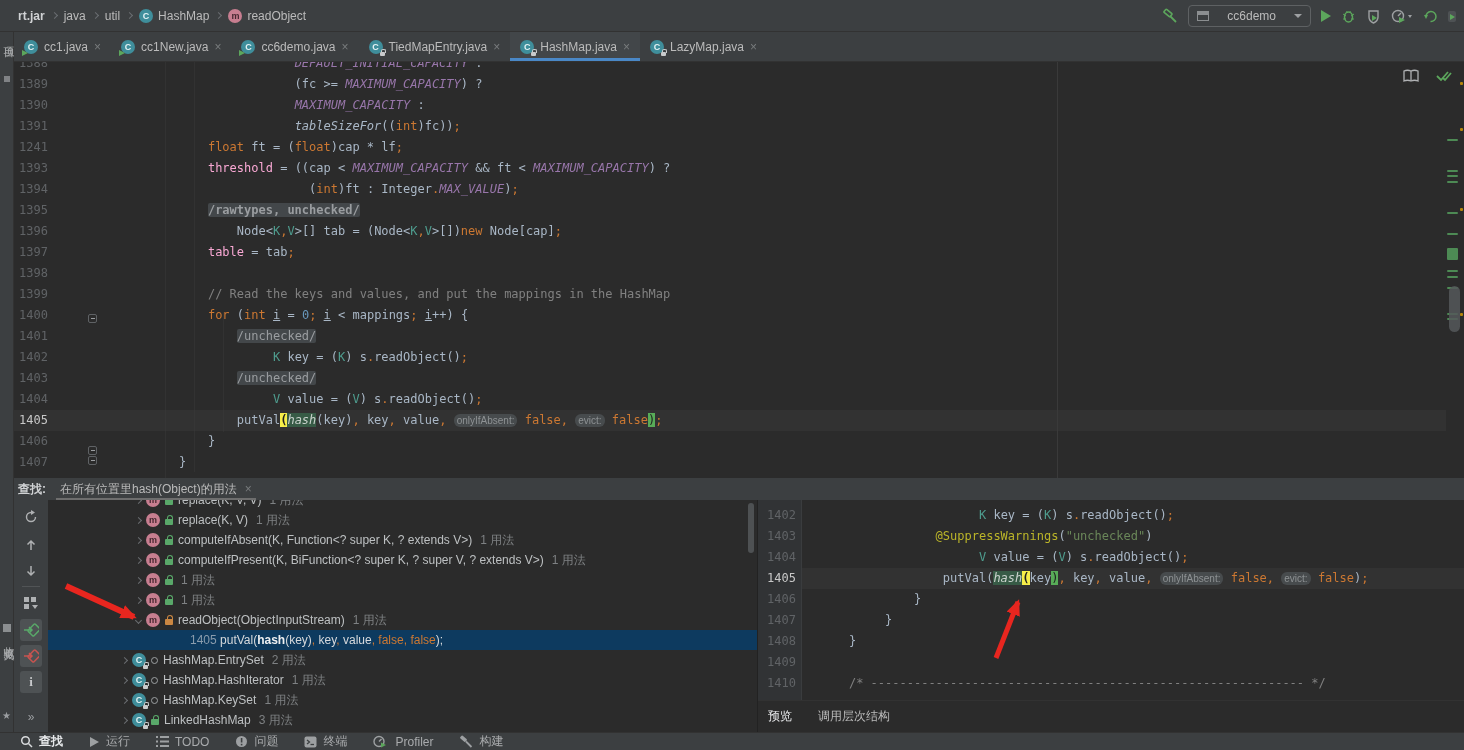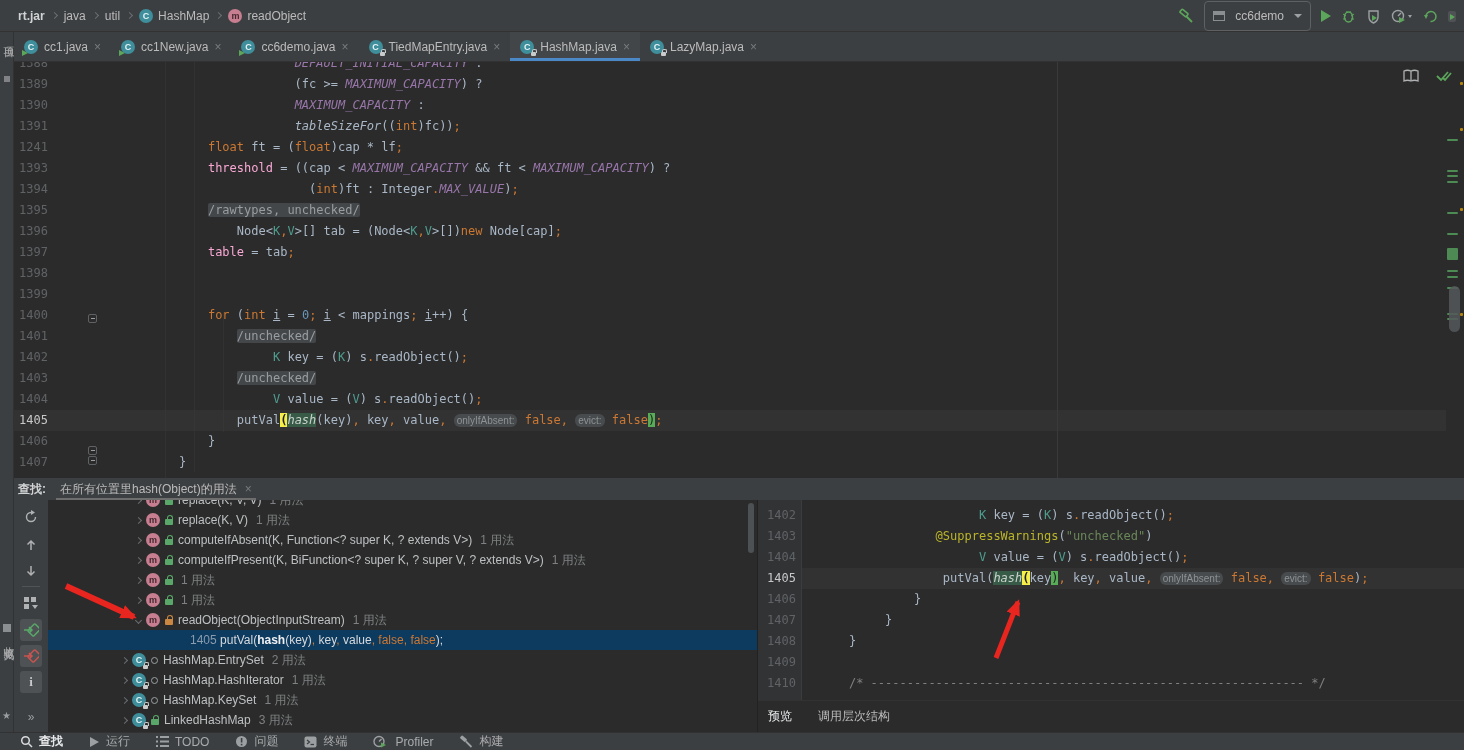--- a/index.html
+++ b/index.html
@@ -9,21 +9,21 @@
   #root{position:relative;width:1464px;height:750px;background:#3C3F41;}
 
   
   #topbar{left:0;top:0;width:1464px;height:32px;background:#3C3F41;border-bottom:1px solid #323232;display:flex;align-items:center;}
   #crumbs{display:flex;align-items:center;padding-left:18px;gap:7px;}
   .crumb{color:#BBBBBB;display:flex;align-items:center;gap:5px;}
   .crumb.strong{color:#D0D2D4;font-weight:bold;}
   .chev{width:5px;height:5px;border-right:1.5px solid #6A6E71;border-bottom:1.5px solid #6A6E71;transform:rotate(-45deg);display:inline-block;}
   .chev.down{transform:rotate(45deg);}
   #runbox{position:absolute;right:8px;top:0;height:32px;display:flex;align-items:center;gap:10px;}
-  .combo{display:flex;align-items:center;gap:10px;border:1px solid #5E6163;border-radius:4px;height:30px;padding:0 8px;color:#BBBBBB;}
+  .combo{display:flex;align-items:center;gap:18px;border:1px solid #5E6163;border-radius:4px;height:22px;padding:0 8px;color:#BBBBBB;}
   .sq-ico{width:12px;height:10px;border:1.5px solid #8B8E90;border-top:4px solid #8B8E90;}
   .tri-down{width:0;height:0;border-left:4px solid transparent;border-right:4px solid transparent;border-top:4px solid #9DA0A2;}
   .play-tri{width:0;height:0;border-left:10px solid #5CA65C;border-top:6px solid transparent;border-bottom:6px solid transparent;}
 
   
   #tabbar{left:14px;top:32px;width:1450px;height:30px;background:#3C3F41;display:flex;align-items:stretch;border-bottom:1px solid #323232;}
   .etab{display:flex;align-items:center;gap:6px;padding:0 10px;position:relative;color:#BBBBBB;}
   .etab.active{background:#424649;}
   .etab.active:after{content:"";position:absolute;left:0;right:0;bottom:0;height:3px;background:#4A88C7;}
   .cico{width:14px;height:14px;border-radius:50%;background:#3F8E9B;color:#E3F2F4;font-size:9px;font-weight:bold;
@@ -245,25 +245,25 @@
         <div class="gnum" style="top: 390px;">1407</div>
       </div>
     <div id="ed-lines">
         <div class="codeline" style="top: -9px;"><span class="t-d">                         </span><span class="t-c">DEFAULT_INITIAL_CAPACITY</span><span class="t-d"> :</span></div>
         <div class="codeline" style="top: 12px;"><span class="t-d">                         (fc &gt;= </span><span class="t-c">MAXIMUM_CAPACITY</span><span class="t-d">) ?</span></div>
         <div class="codeline" style="top: 33px;"><span class="t-d">                         </span><span class="t-c">MAXIMUM_CAPACITY</span><span class="t-d"> :</span></div>
         <div class="codeline" style="top: 54px;"><span class="t-d">                         </span><span class="t-sm">tableSizeFor</span><span class="t-d">((</span><span class="t-k">int</span><span class="t-d">)fc))</span><span class="t-k">;</span></div>
         <div class="codeline" style="top: 75px;"><span class="t-d">             </span><span class="t-k">float</span><span class="t-d"> ft = (</span><span class="t-k">float</span><span class="t-d">)cap * lf</span><span class="t-k">;</span></div>
         <div class="codeline" style="top: 96px;"><span class="t-d">             </span><span class="t-f">threshold</span><span class="t-d"> = ((cap &lt; </span><span class="t-c">MAXIMUM_CAPACITY</span><span class="t-d"> &amp;&amp; ft &lt; </span><span class="t-c">MAXIMUM_CAPACITY</span><span class="t-d">) ?</span></div>
         <div class="codeline" style="top: 117px;"><span class="t-d">                           (</span><span class="t-k">int</span><span class="t-d">)ft : Integer</span><span class="t-k">.</span><span class="t-c">MAX_VALUE</span><span class="t-d">)</span><span class="t-k">;</span></div>
-        <div class="codeline" style="top: 138px;"><span class="t-d">             </span><span class="t-fold">/rawtypes, unchecked/</span></div>
+        <div class="codeline" style="top: 138px; font-weight: bold;"><span class="t-d">             </span><span class="t-fold">/rawtypes, unchecked/</span></div>
         <div class="codeline" style="top: 159px;"><span class="t-d">                 Node&lt;</span><span class="t-tp">K</span><span class="t-k">,</span><span class="t-tp">V</span><span class="t-d">&gt;[] tab = (Node&lt;</span><span class="t-tp">K</span><span class="t-k">,</span><span class="t-tp">V</span><span class="t-d">&gt;[])</span><span class="t-k">new</span><span class="t-d"> Node[cap]</span><span class="t-k">;</span></div>
         <div class="codeline" style="top: 180px;"><span class="t-d">             </span><span class="t-f">table</span><span class="t-d"> = tab</span><span class="t-k">;</span></div>
         <div class="codeline" style="top: 201px;"></div>
-        <div class="codeline" style="top: 222px;"><span class="t-d">             </span></div>
+        <div class="codeline" style="top: 222px;"><span class="t-d">             </span><span class="t-cm">// Read the keys and values, and put the mappings in the HashMap</span></div>
         <div class="codeline" style="top: 243px;"><span class="t-d">             </span><span class="t-k">for</span><span class="t-d"> (</span><span class="t-k">int</span><span class="t-d"> </span><span class="t-u">i</span><span class="t-d"> = </span><span class="t-num">0</span><span class="t-k">; </span><span class="t-u">i</span><span class="t-d"> &lt; mappings</span><span class="t-k">; </span><span class="t-u">i</span><span class="t-d">++) {</span></div>
         <div class="codeline" style="top: 264px;"><span class="t-d">                 </span><span class="t-fold">/unchecked/</span></div>
         <div class="codeline" style="top: 285px;"><span class="t-d">                      </span><span class="t-tp">K</span><span class="t-d"> key = (</span><span class="t-tp">K</span><span class="t-d">) s</span><span class="t-k">.</span><span class="t-d">readObject()</span><span class="t-k">;</span></div>
         <div class="codeline" style="top: 306px;"><span class="t-d">                 </span><span class="t-fold">/unchecked/</span></div>
         <div class="codeline" style="top: 327px;"><span class="t-d">                      </span><span class="t-tp">V</span><span class="t-d"> value = (</span><span class="t-tp">V</span><span class="t-d">) s</span><span class="t-k">.</span><span class="t-d">readObject()</span><span class="t-k">;</span></div>
         <div class="codeline" style="top: 348px;"><span class="t-d">                 putVal</span><span class="t-py">(</span><span class="t-hash">hash</span><span class="t-d">(key)</span><span class="t-k">,</span><span class="t-d"> key</span><span class="t-k">,</span><span class="t-d"> value</span><span class="t-k">,</span><span class="t-d"> </span><span class="t-hint">onlyIfAbsent:</span><span class="t-d"> </span><span class="t-k">false</span><span class="t-k">,</span><span class="t-d"> </span><span class="t-hint">evict:</span><span class="t-d"> </span><span class="t-k">false</span><span class="t-pg">)</span><span class="t-k">;</span></div>
         <div class="codeline" style="top: 369px;"><span class="t-d">             }</span></div>
         <div class="codeline" style="top: 390px;"><span class="t-d">         }</span></div>
       </div>
     <div class="foldmark" style="top:252px;"></div>

